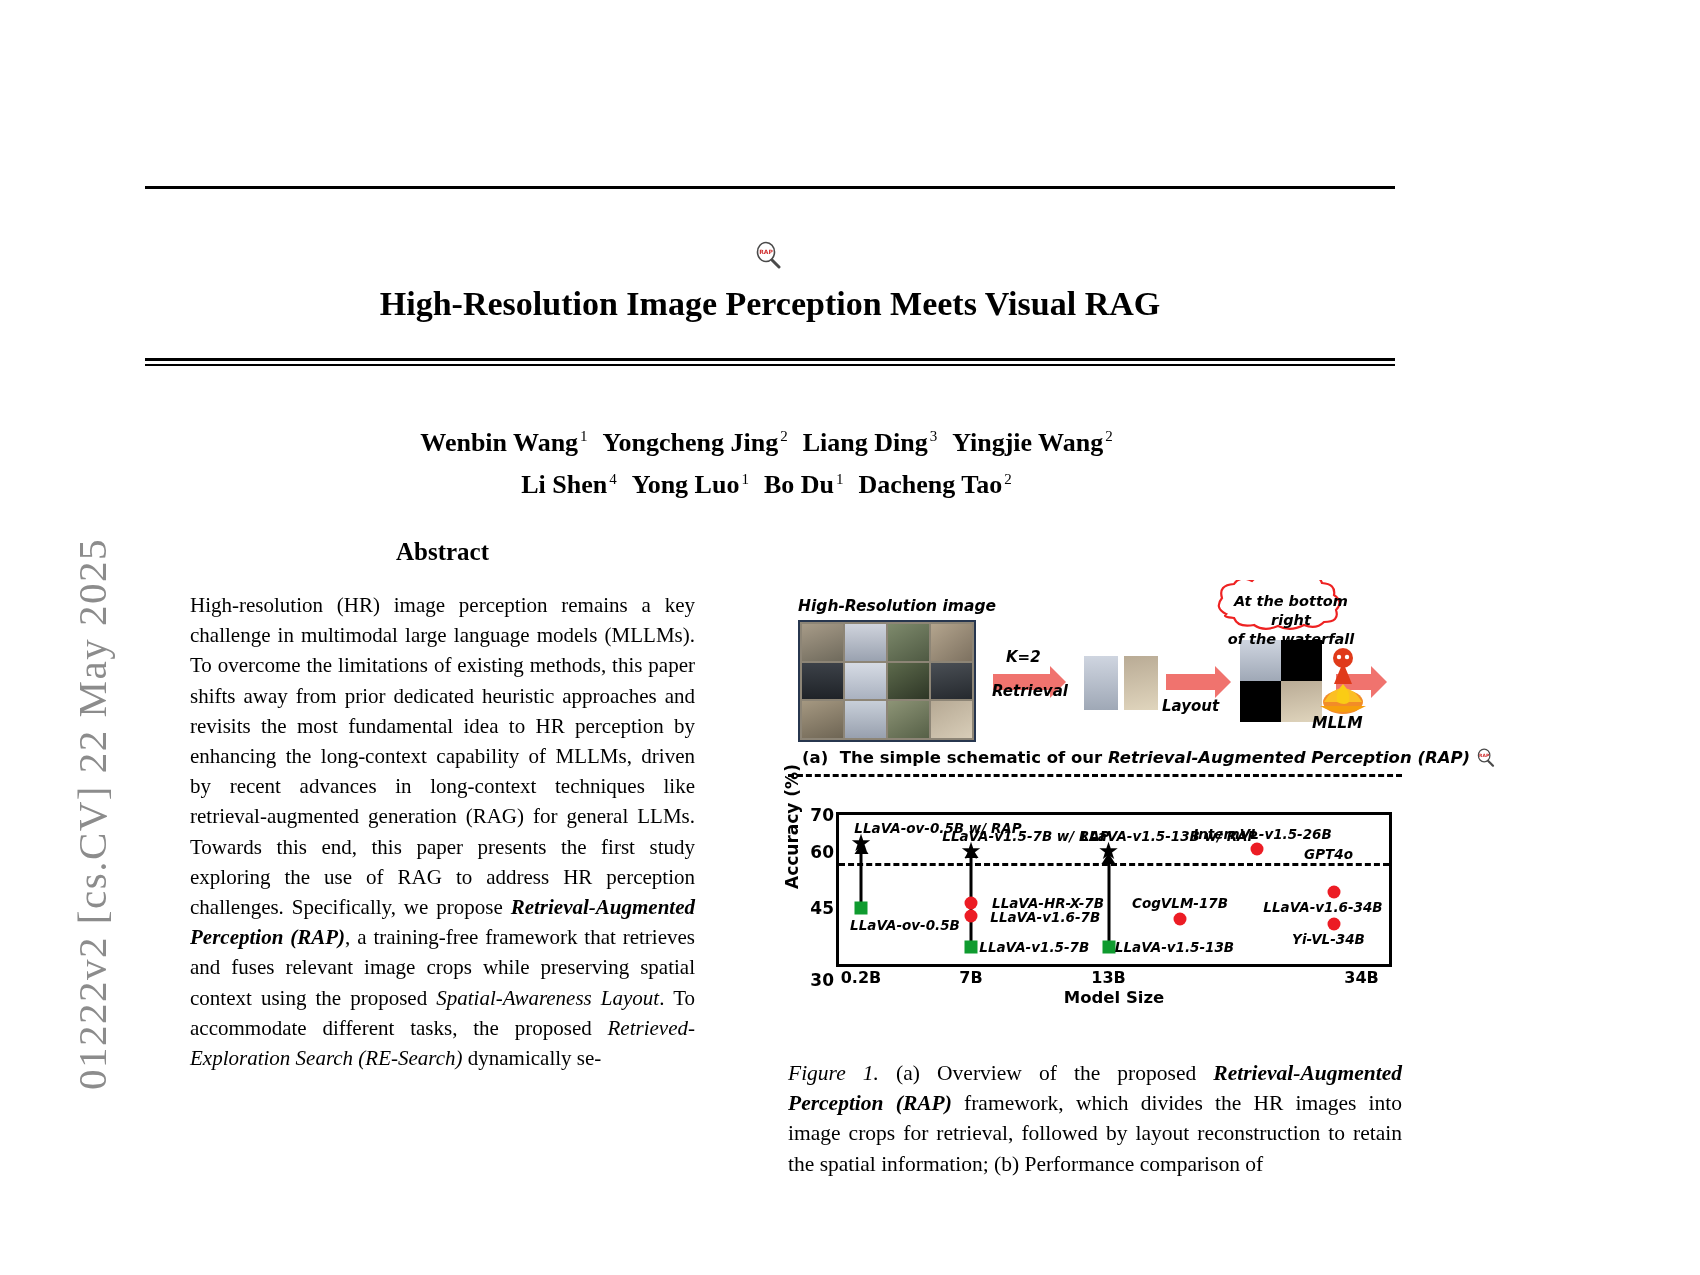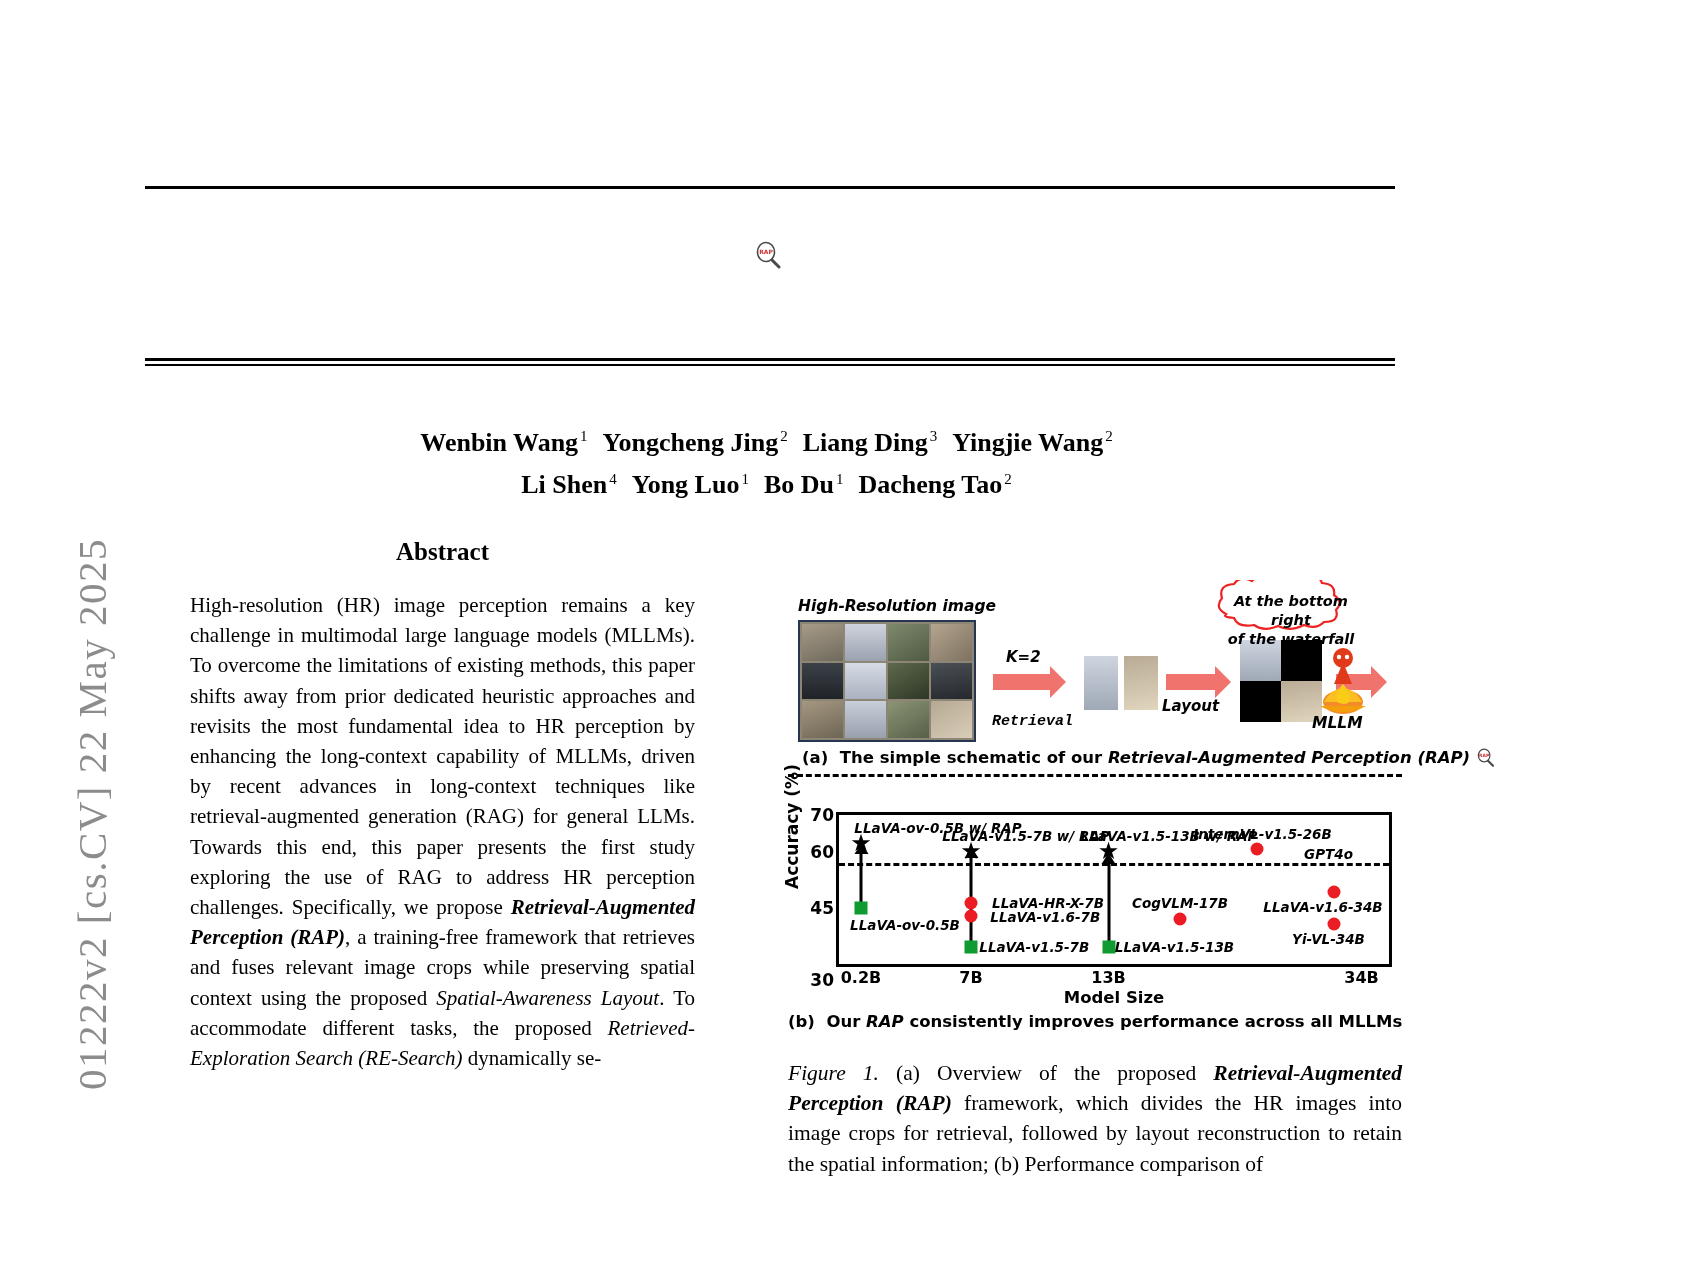--- a/index.html
+++ b/index.html
@@ -370,20 +370,21 @@
 
 <div id="paper-title">
   <span class="mag">
     <svg width="28" height="28" viewBox="0 0 28 28">
       <ellipse cx="12" cy="11" rx="8.5" ry="9.5" fill="#ffffff" stroke="#4a4a4a" stroke-width="1.6"></ellipse>
       <text x="12" y="13" font-size="6" fill="#d03030" text-anchor="middle" font-family="DejaVu Sans, sans-serif" font-weight="bold">RAP</text>
       <line x1="18" y1="19" x2="25" y2="26" stroke="#4a4a4a" stroke-width="3" stroke-linecap="round"></line>
     </svg>
   </span>
   <br>
+  <span>High-Resolution Image Perception Meets Visual RAG</span>
 </div>
 
 <div id="title-rule-bottom"></div>
 <div id="title-rule-bottom2"></div>
 
 <div id="authors">
   <span class="au"><span>Wenbin Wang</span><sup>1</sup></span><span class="gap"></span><span class="au"><span>Yongcheng Jing</span><sup>2</sup></span><span class="gap"></span><span class="au"><span>Liang Ding</span><sup>3</sup></span><span class="gap"></span><span class="au"><span>Yingjie Wang</span><sup>2</sup></span>
   <br>
   <span class="au"><span>Li Shen</span><sup>4</sup></span><span class="gap"></span><span class="au"><span>Yong Luo</span><sup>1</sup></span><span class="gap"></span><span class="au"><span>Bo Du</span><sup>1</sup></span><span class="gap"></span><span class="au"><span>Dacheng Tao</span><sup>2</sup></span>
 </div>
@@ -407,21 +408,21 @@
       <div class="cell" style="background:linear-gradient(150deg,#5d6a4c,#2e3626)"></div>
       <div class="cell" style="background:linear-gradient(170deg,#4a4f55,#25292e)"></div>
       <div class="cell" style="background:linear-gradient(160deg,#a59881,#6e6554)"></div>
       <div class="cell" style="background:linear-gradient(180deg,#c8cfd9,#98a0ae)"></div>
       <div class="cell" style="background:linear-gradient(150deg,#8d9476,#566047)"></div>
       <div class="cell" style="background:linear-gradient(150deg,#b6a994,#d8cdb8)"></div>
     </div>
 
     <div class="arrow" style="left:205px; top:122px; width:58px;"></div>
     <div class="arrow-label" style="left:218px; top:96px;">K=2</div>
-    <div class="arrow-label" style="left:204px; top:161px;font-family:Liberation Mono, monospace;">Retrieval</div>
+    <div class="arrow-label" style="left:204px; top:130px;">Retrieval</div>
 
     <div class="crop-pair" style="left:296px; top:104px;">
       <div class="crop" style="background:linear-gradient(180deg,#cfd5e0,#9fa8b6)"></div>
       <div class="crop" style="background:linear-gradient(170deg,#b9ab95,#e0d5bd)"></div>
     </div>
 
     <div class="arrow" style="left:378px; top:122px; width:50px;"></div>
     <div class="arrow-label" style="left:374px; top:145px;">Layout</div>
 
     <div class="layout-grid" style="left:452px; top:88px;">
@@ -527,19 +528,16 @@
         <div class="pt-label" style="left:89%; top:83%;">Yi-VL-34B</div>
 
       </div>
     </div>
 
     <div id="ylabel">Accuracy (%)</div>
     <div id="xlabel">Model Size</div>
 
   </div>
 
-  <div id="caption-b">
-    <span>(b)</span>&nbsp;&nbsp;<span>Our </span><i>RAP</i><span> consistently improves performance across all MLLMs</span>
-  </div>
 
 </div>
 
 <div id="fig-caption"><span class="figlab">Figure 1.</span><span> (a) Overview of the proposed </span><span class="bi">Retrieval-Augmented Perception (RAP)</span><span> framework, which divides the HR images into image crops for retrieval, followed by layout reconstruction to retain the spatial information; (b) Performance comparison of</span></div>
 
 </body></html>

